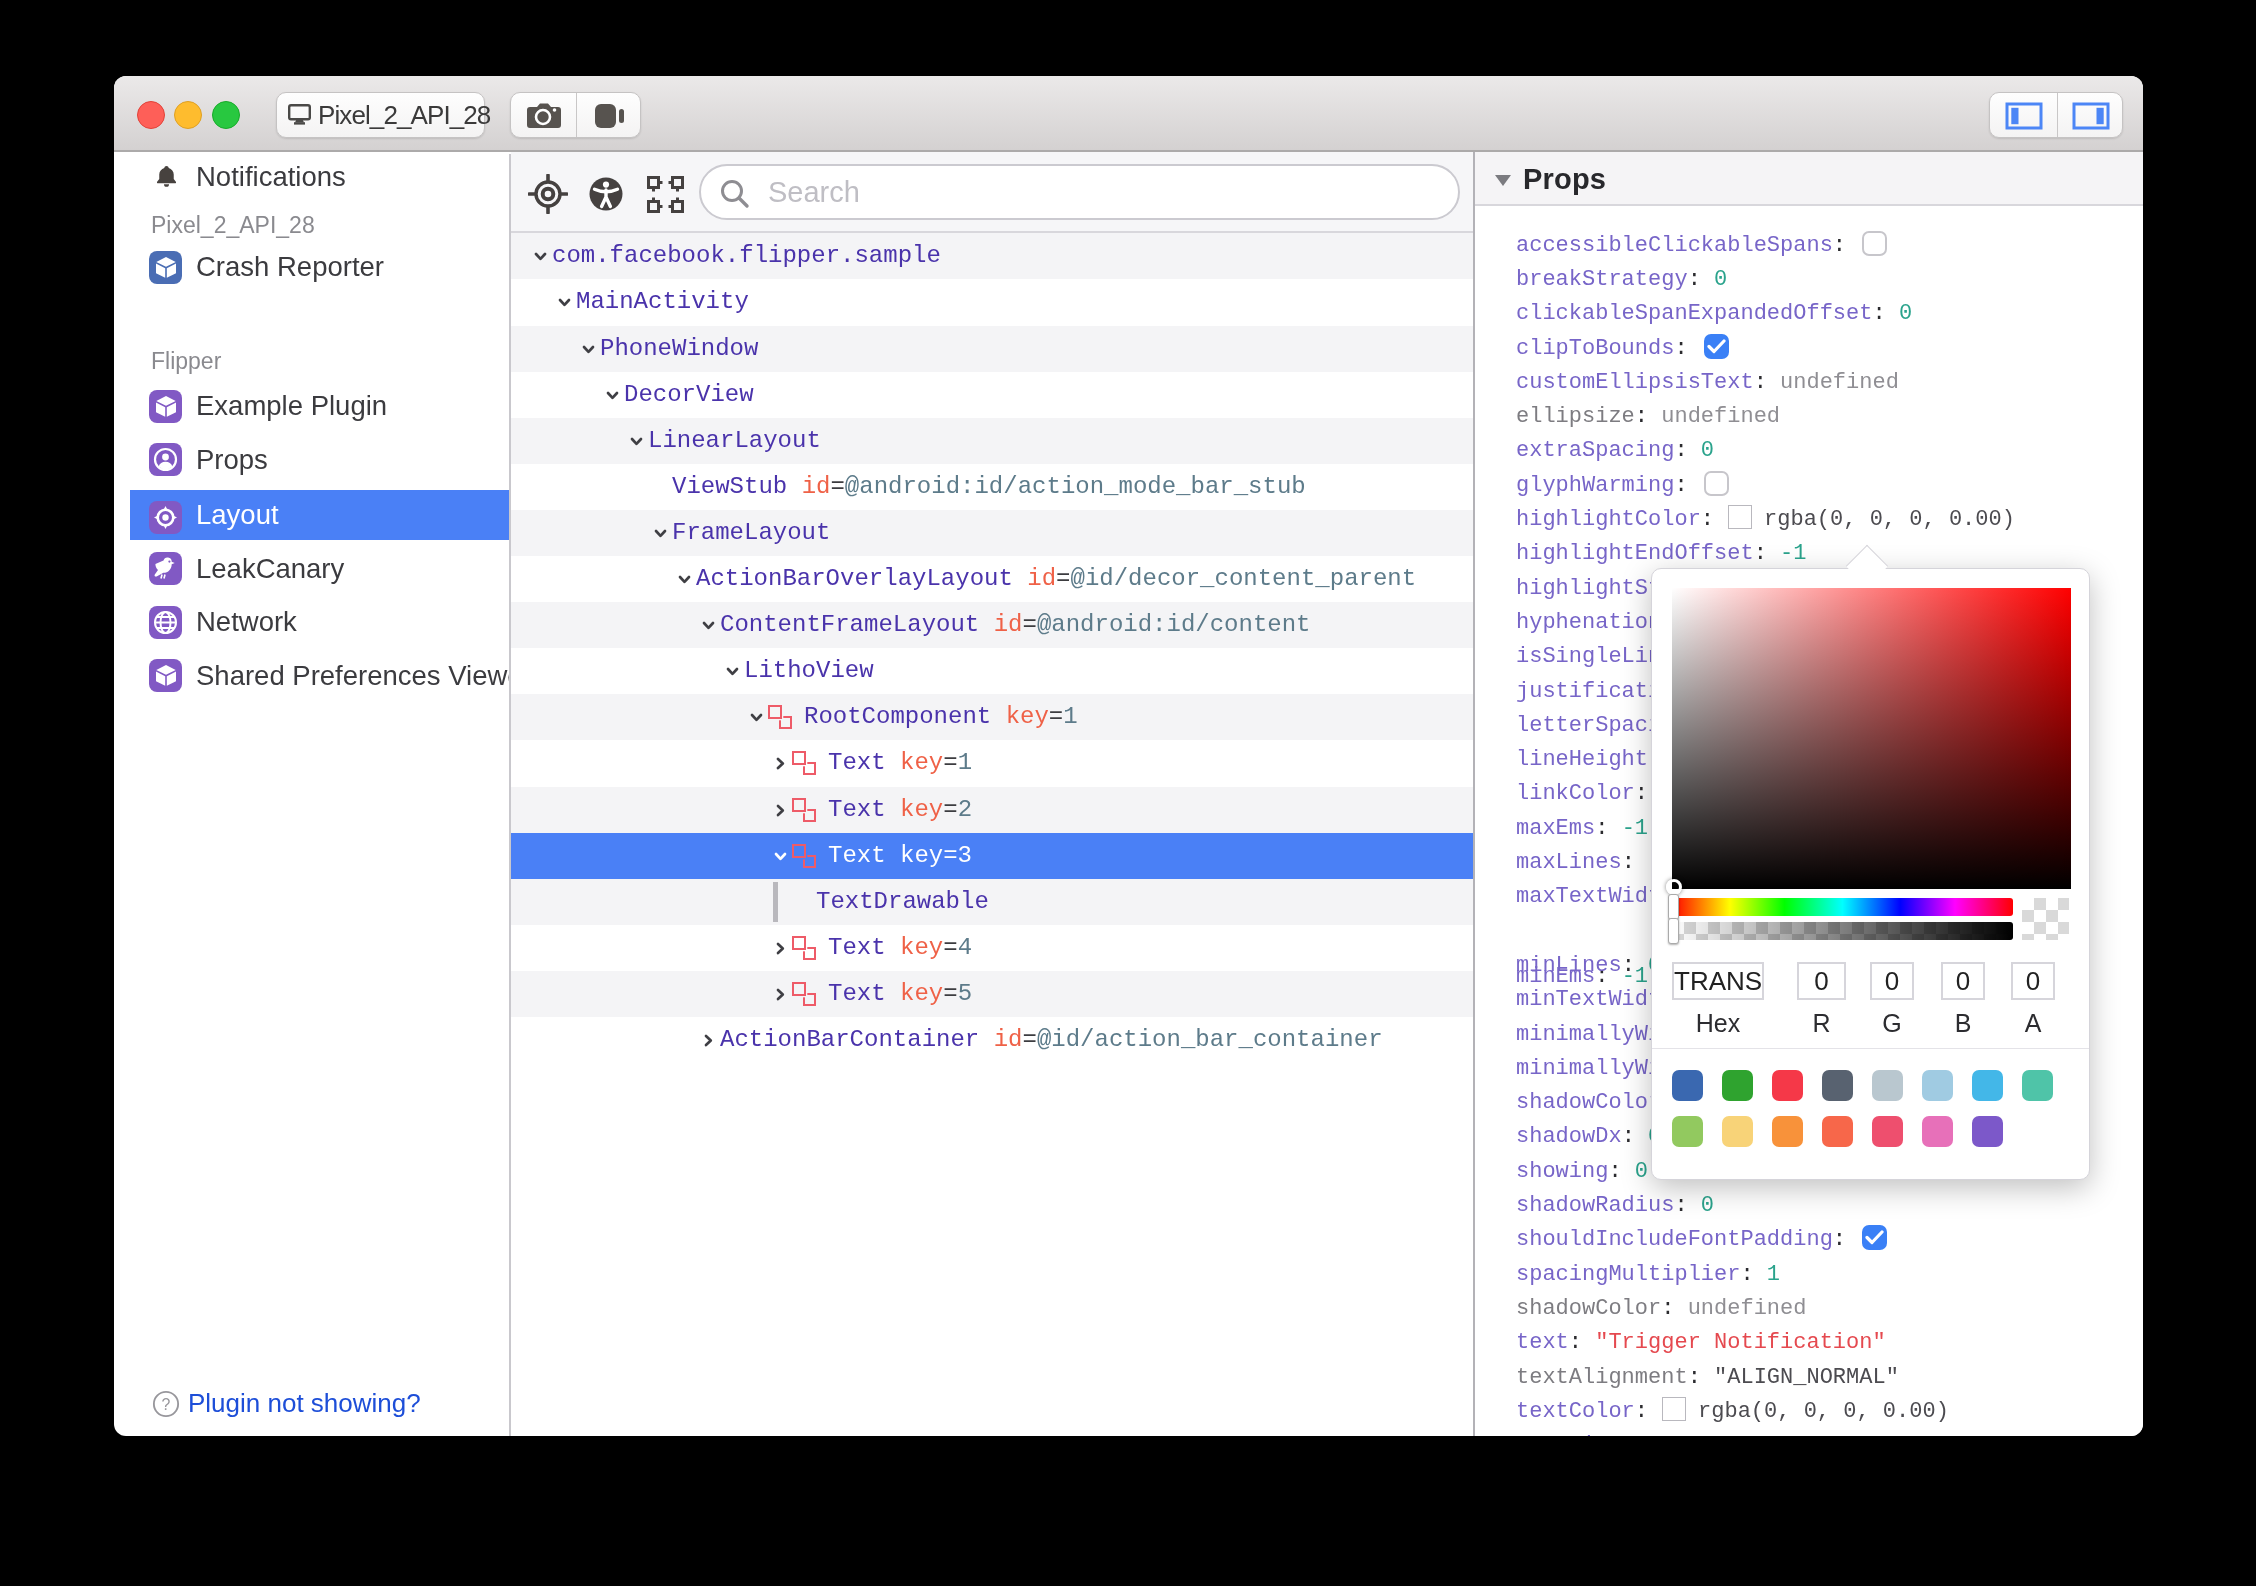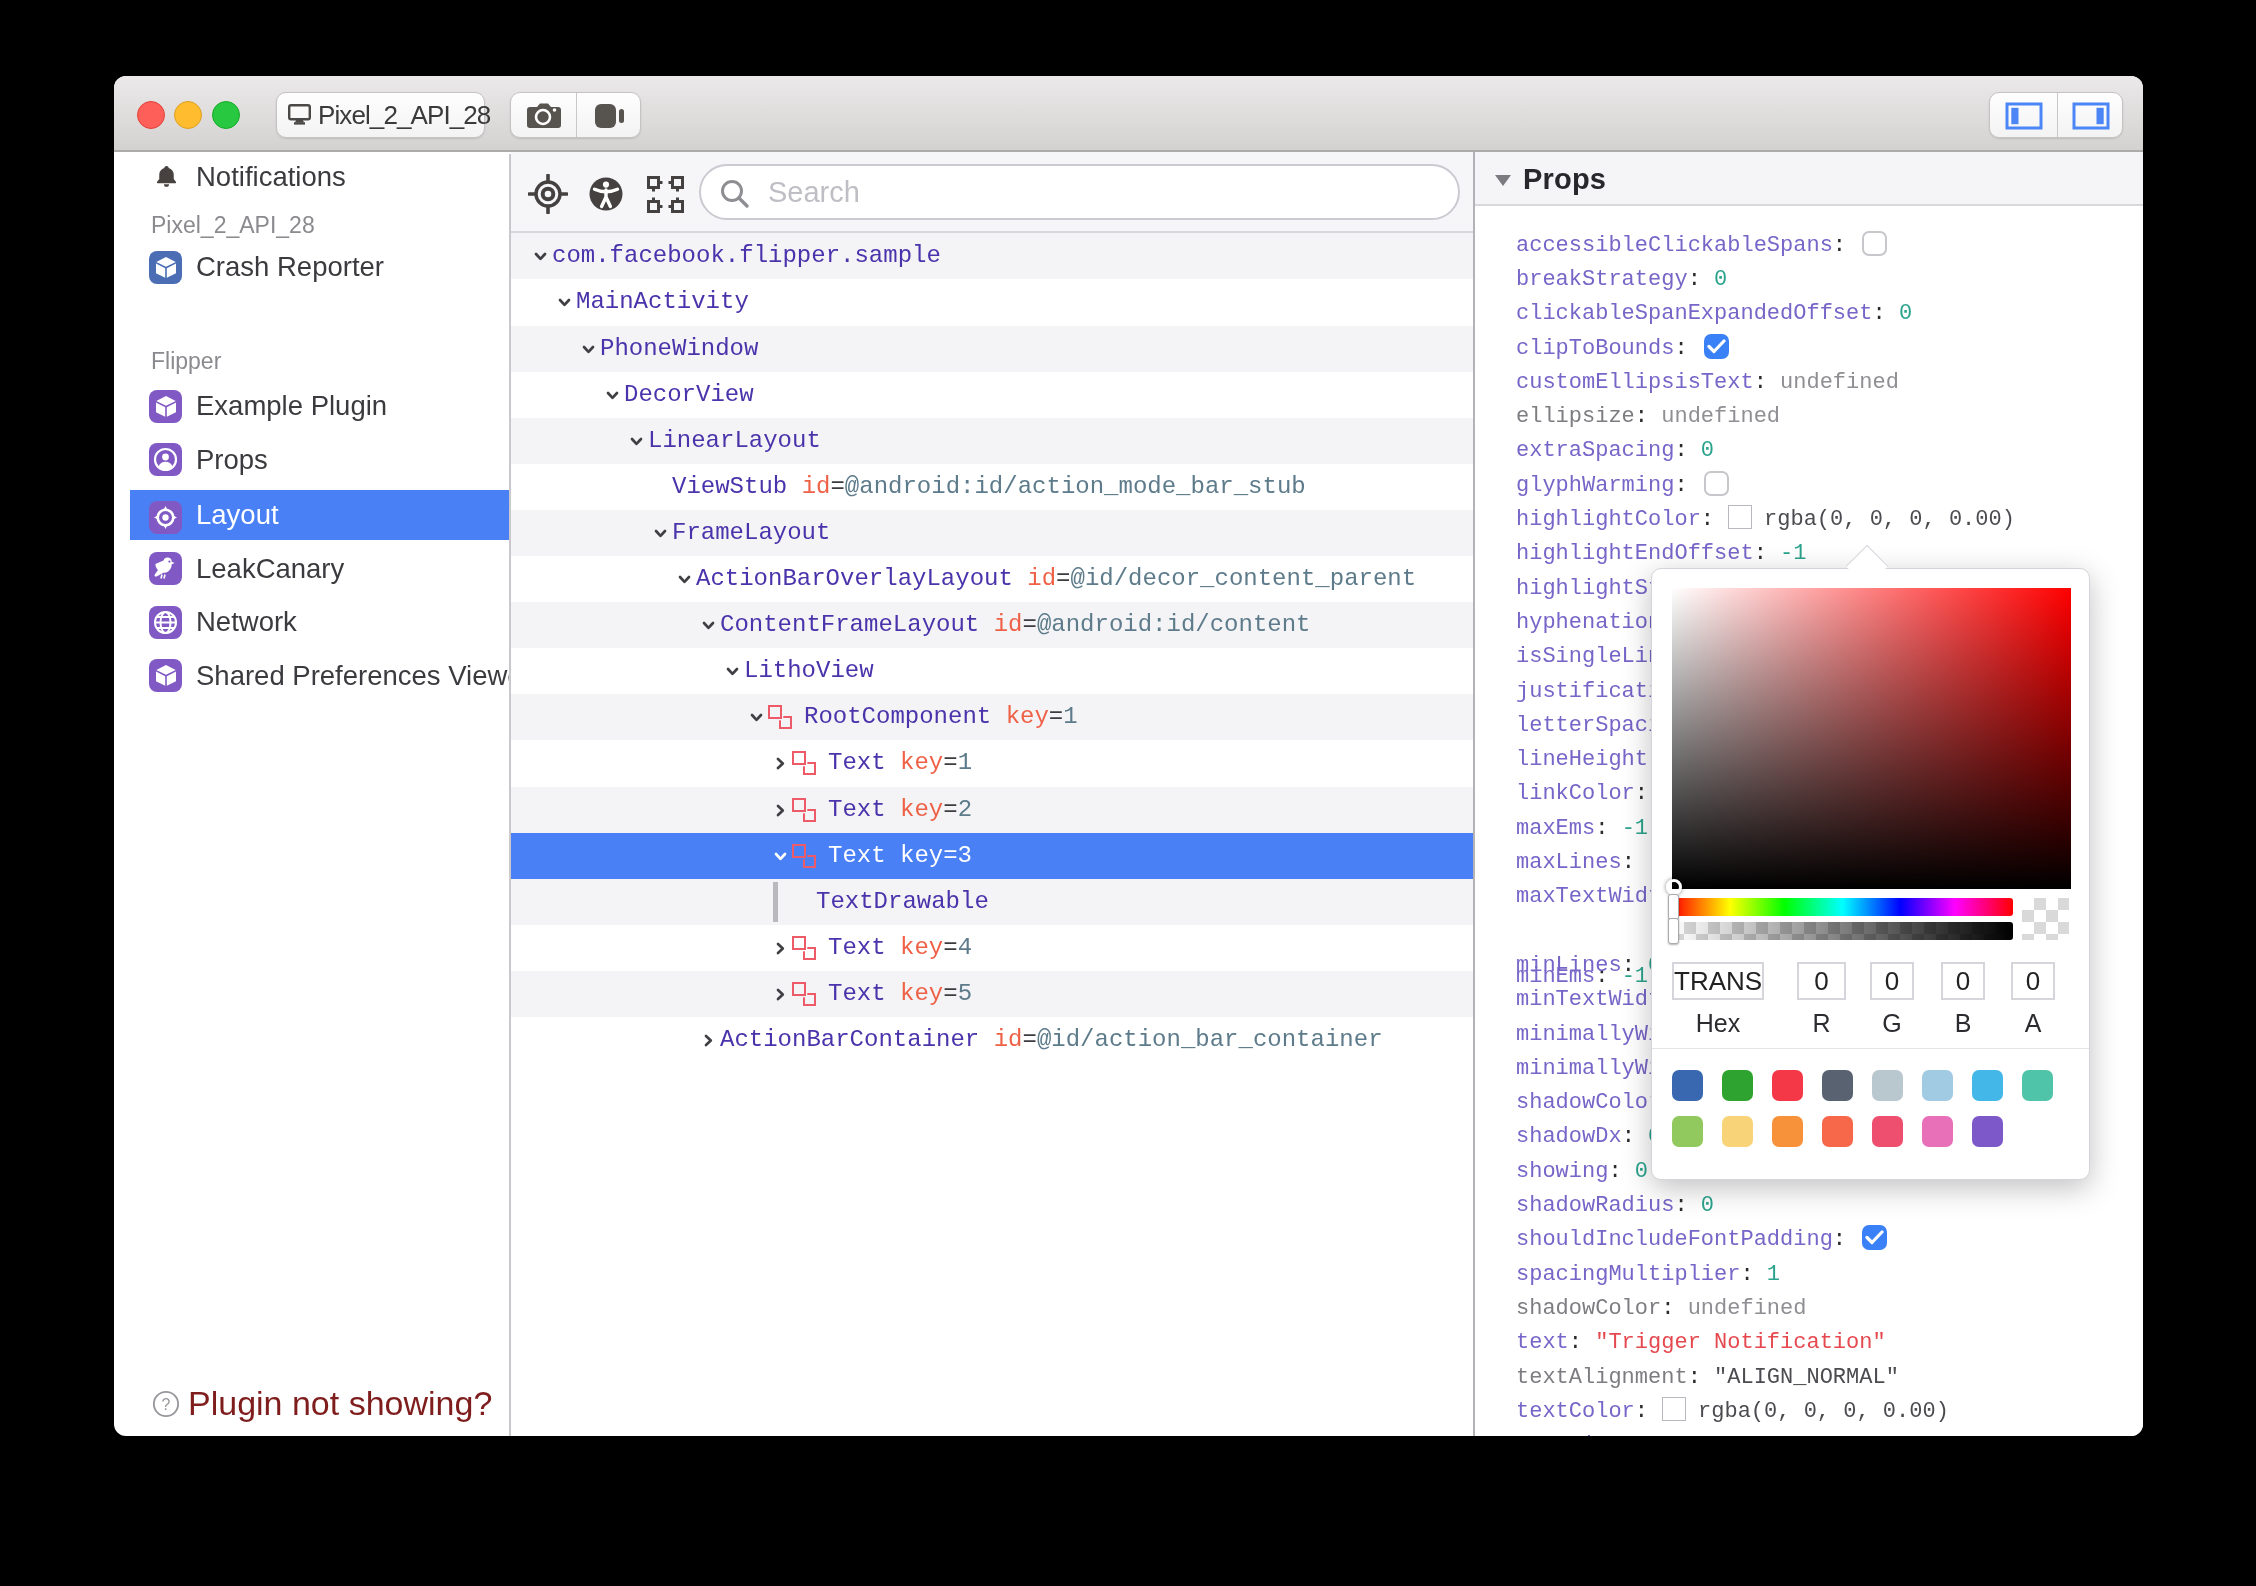--- a/index.html
+++ b/index.html
@@ -23,21 +23,21 @@
 #sidebar { position:absolute; left:16px; top:78px; width:395px; bottom:0; background:#fff; }
 #sb-divider { position:absolute; left:395px; top:78px; width:2px; bottom:0; background:#c9c8cd; }
 .sbitem { position:absolute; left:0; width:395px; height:50px; }
 .sbitem .txt { position:absolute; left:66px; top:0; line-height:50px; font-size:27.5px; color:#3b3b3f; white-space:nowrap; }
 .sbhead { position:absolute; left:21px; font-size:23px; color:#8a8a8f; white-space:nowrap; }
 .plug { position:absolute; left:19px; top:8.5px; width:33px; height:33px; border-radius:8px; }
 .plug.blue { background:#4a6db4; }
 .plug.purple { background:#8159c4; }
 #sel-row { position:absolute; left:0; top:336px; width:395px; height:50px; background:#4a80f6; }
 #sel-row .txt { position:absolute; left:66px; top:0; line-height:50px; font-size:27.5px; color:#fff; white-space:nowrap; }
-#plugnot { position:absolute; left:58px; top:1226px; line-height:46px; font-size:34px; color:#7f1d1d; }
+#plugnot { position:absolute; left:58px; top:1226px; line-height:46px; font-size:26px; color:#1d4ed8; }
 
 #midbar { position:absolute; left:397px; top:76px; width:962px; height:81px;
   background:#f6f6f8; border-bottom:2px solid #d8d7dc; }
 #search { position:absolute; left:188px; top:12px; width:761px; height:56px;
   background:#fff; border:2px solid #cbcad0; border-radius:28px; }
 #search span { position:absolute; left:67px; top:0; line-height:52px; font-size:29px; color:#bfbec4; }
 #tree { position:absolute; left:397px; top:157.4px; width:962px; bottom:0; background:#fff;
   font-family:"Liberation Mono", monospace; font-size:24px; }
 .trow { position:absolute; left:0; width:962px; height:46.1px; }
 .trow.g { background:#f4f4f6; }

